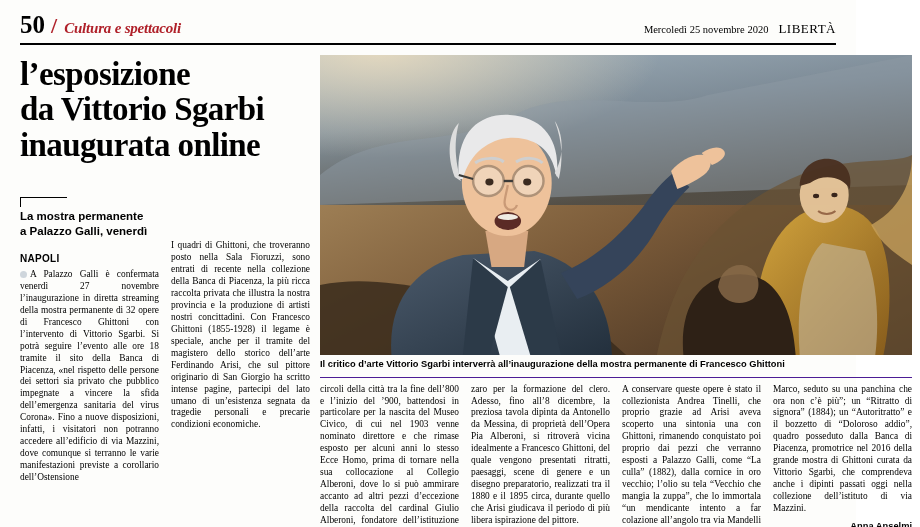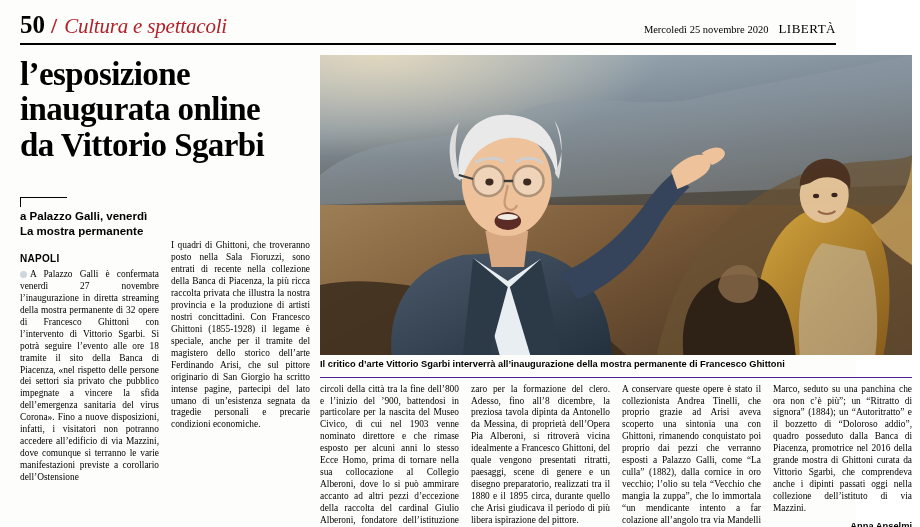--- a/index.html
+++ b/index.html
@@ -39,23 +39,23 @@
   }
   .slash {
     color: #b0212a;
     font-size: 22px;
     font-weight: bold;
     margin-right: 7px;
     line-height: 1;
   }
   .section-name {
     color: #b0212a;
-    font-weight: normal;
+    font-weight: bold;
     font-style: italic;
-    font-size: 21px;
+    font-size: 15px;
     line-height: 1;
     letter-spacing: -0.2px;
   }
   .masthead-right {
     margin-left: auto;
     display: flex;
     align-items: baseline;
     gap: 10px;
     font-size: 10.5px;
   }
@@ -205,31 +205,31 @@
       <span class="masthead-brand">LIBERTÀ</span>
     </span>
   </div>
   <div class="rule-top"></div>
 
   <div class="content">
 
     <div class="left-col">
       <div class="headline">
         <div>l’esposizione</div>
+        <div>da Vittorio Sgarbi</div>
         <div>inaugurata online</div>
-        <div>da Vittorio Sgarbi</div>
       </div>
 
       <div class="kicker-rule-wrap">
         <div class="bracket"></div>
       </div>
 
       <div class="subhead">
+        <div>La mostra permanente</div>
         <div>a Palazzo Galli, venerdì</div>
-        <div>La mostra permanente</div>
       </div>
 
       <div class="columns-left">
         <div class="col col-narrow">
           <div class="dateline">NAPOLI</div>
           <p><span class="bullet"></span><span>A Palazzo Galli è confermata venerdì 27 novembre l’inaugurazione in diretta streaming della mostra permanente di 32 opere di Francesco Ghittoni con l’intervento di Vittorio Sgarbi. Si potrà seguire l’evento alle ore 18 tramite il sito della Banca di Piacenza, «nel rispetto delle persone dei settori sia privato che pubblico impegnate a vincere la sfida dell’emergenza sanitaria del virus Corona». Fino a nuove disposizioni, infatti, i visitatori non potranno accedere all’edificio di via Mazzini, dove comunque si terranno le varie manifestazioni previste a corollario dell’Ostensione</span></p>
         </div>
         <div class="col col-narrow">
           <p>I quadri di Ghittoni, che troveranno posto nella Sala Fioruzzi, sono entrati di recente nella collezione della Banca di Piacenza, la più ricca raccolta privata che illustra la nostra provincia e la produzione di artisti nostri concittadini. Con Francesco Ghittoni (1855-1928) il legame è speciale, anche per il tramite del magistero dello storico dell’arte Ferdinando Arisi, che sul pittore originario di San Giorgio ha scritto intense pagine, partecipi del lato umano di un’esistenza segnata da tragedie personali e precarie condizioni economiche.</p>
 

